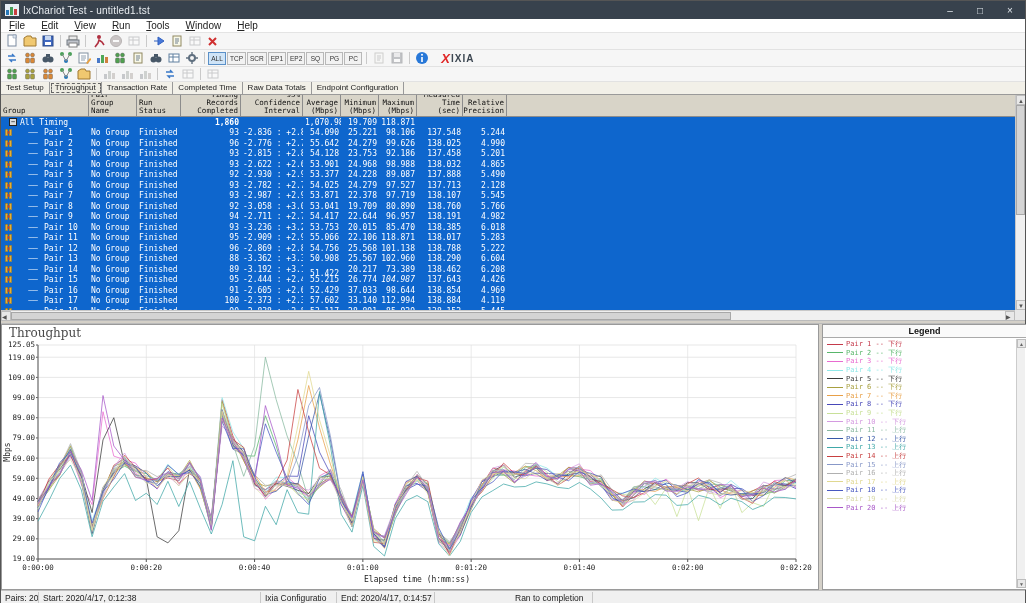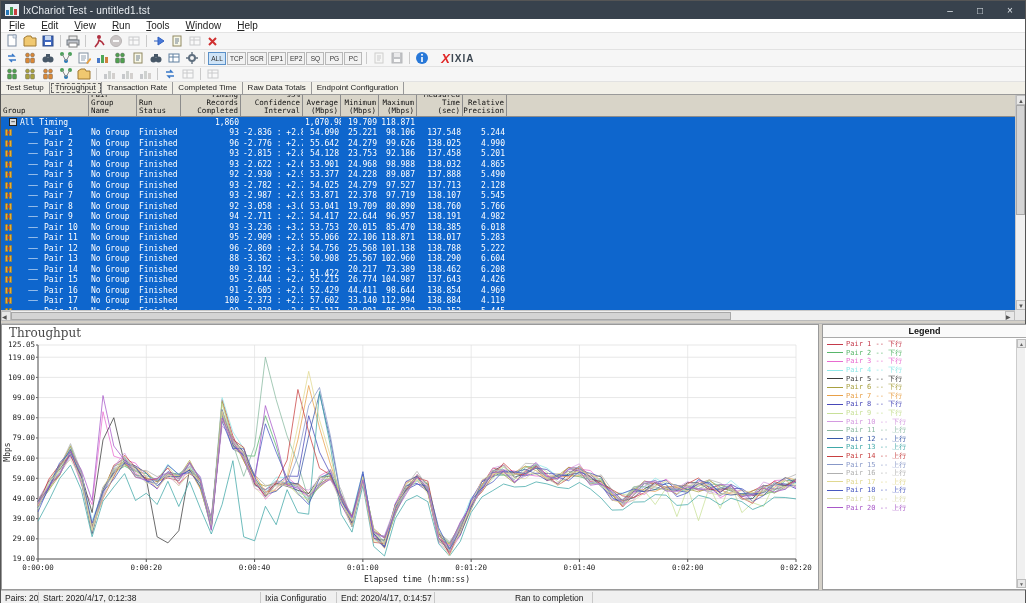--- a/index.html
+++ b/index.html
@@ -410,21 +410,21 @@
         <div class="th" style="flex: 1 1 0%;"></div>
       </div>
     <div class="tbody" id="tbody">
         <div class="trow">
           <div class="td gcell" style="width: 88px;">
             <span class="minusbox">−</span>
             <span>All Timing</span>
           </div>
           <div class="td" style="width: 48px;"></div>
           <div class="td" style="width: 44px;"></div>
-          <div class="td r" style="width: 60px;">1,860</div>
+          <div class="td r" style="width: 60px; font-weight: bold;">1,860</div>
           <div class="td r" style="width: 62px;"></div>
           <div class="td r" style="width: 38px;">1,070.981</div>
           <div class="td r" style="width: 38px;">19.709</div>
           <div class="td r" style="width: 38px;">118.871</div>
           <div class="td r" style="width: 46px;"></div>
           <div class="td r" style="width: 44px;"></div>
         </div>
         <div class="trow">
           <div class="td gcell" style="width: 88px;">
             <svg class="pairglyph" viewBox="0 0 14 14">
@@ -744,42 +744,42 @@
             </svg>
             <span class="pairdash">——</span>
             <span>Pair 15</span>
           </div>
           <div class="td" style="width: 48px;">No Group</div>
           <div class="td" style="width: 44px;">Finished</div>
           <div class="td r" style="width: 60px;">95</div>
           <div class="td r" style="width: 62px;">-2.444 : +2.444</div>
           <div class="td r" style="width: 38px;">55.215</div>
           <div class="td r" style="width: 38px;">26.774</div>
-          <div class="td r" style="width: 38px;">104.987</div>
+          <div class="td r" style="width: 38px; font-style: italic;">104.987</div>
           <div class="td r" style="width: 46px;">137.643</div>
           <div class="td r" style="width: 44px;">4.426</div>
         </div>
         <div class="trow">
           <div class="td gcell" style="width: 88px;">
             <svg class="pairglyph" viewBox="0 0 14 14">
               <g fill="#e8b030" stroke="#7a5a10" stroke-width=".5">
                 <rect x="2" y="2" width="4" height="10"></rect>
                 <rect x="8" y="2" width="4" height="10"></rect>
               </g>
               <rect x="5.5" y="5" width="3" height="4" fill="#c04030"></rect>
             </svg>
             <span class="pairdash">——</span>
             <span>Pair 16</span>
           </div>
           <div class="td" style="width: 48px;">No Group</div>
           <div class="td" style="width: 44px;">Finished</div>
           <div class="td r" style="width: 60px;">91</div>
           <div class="td r" style="width: 62px;">-2.605 : +2.605</div>
           <div class="td r" style="width: 38px;">52.429</div>
-          <div class="td r" style="width: 38px;">44.411</div>
+          <div class="td r" style="width: 38px;">37.033</div>
           <div class="td r" style="width: 38px;">98.644</div>
           <div class="td r" style="width: 46px;">138.854</div>
           <div class="td r" style="width: 44px;">4.969</div>
         </div>
         <div class="trow">
           <div class="td gcell" style="width: 88px;">
             <svg class="pairglyph" viewBox="0 0 14 14">
               <g fill="#e8b030" stroke="#7a5a10" stroke-width=".5">
                 <rect x="2" y="2" width="4" height="10"></rect>
                 <rect x="8" y="2" width="4" height="10"></rect>

